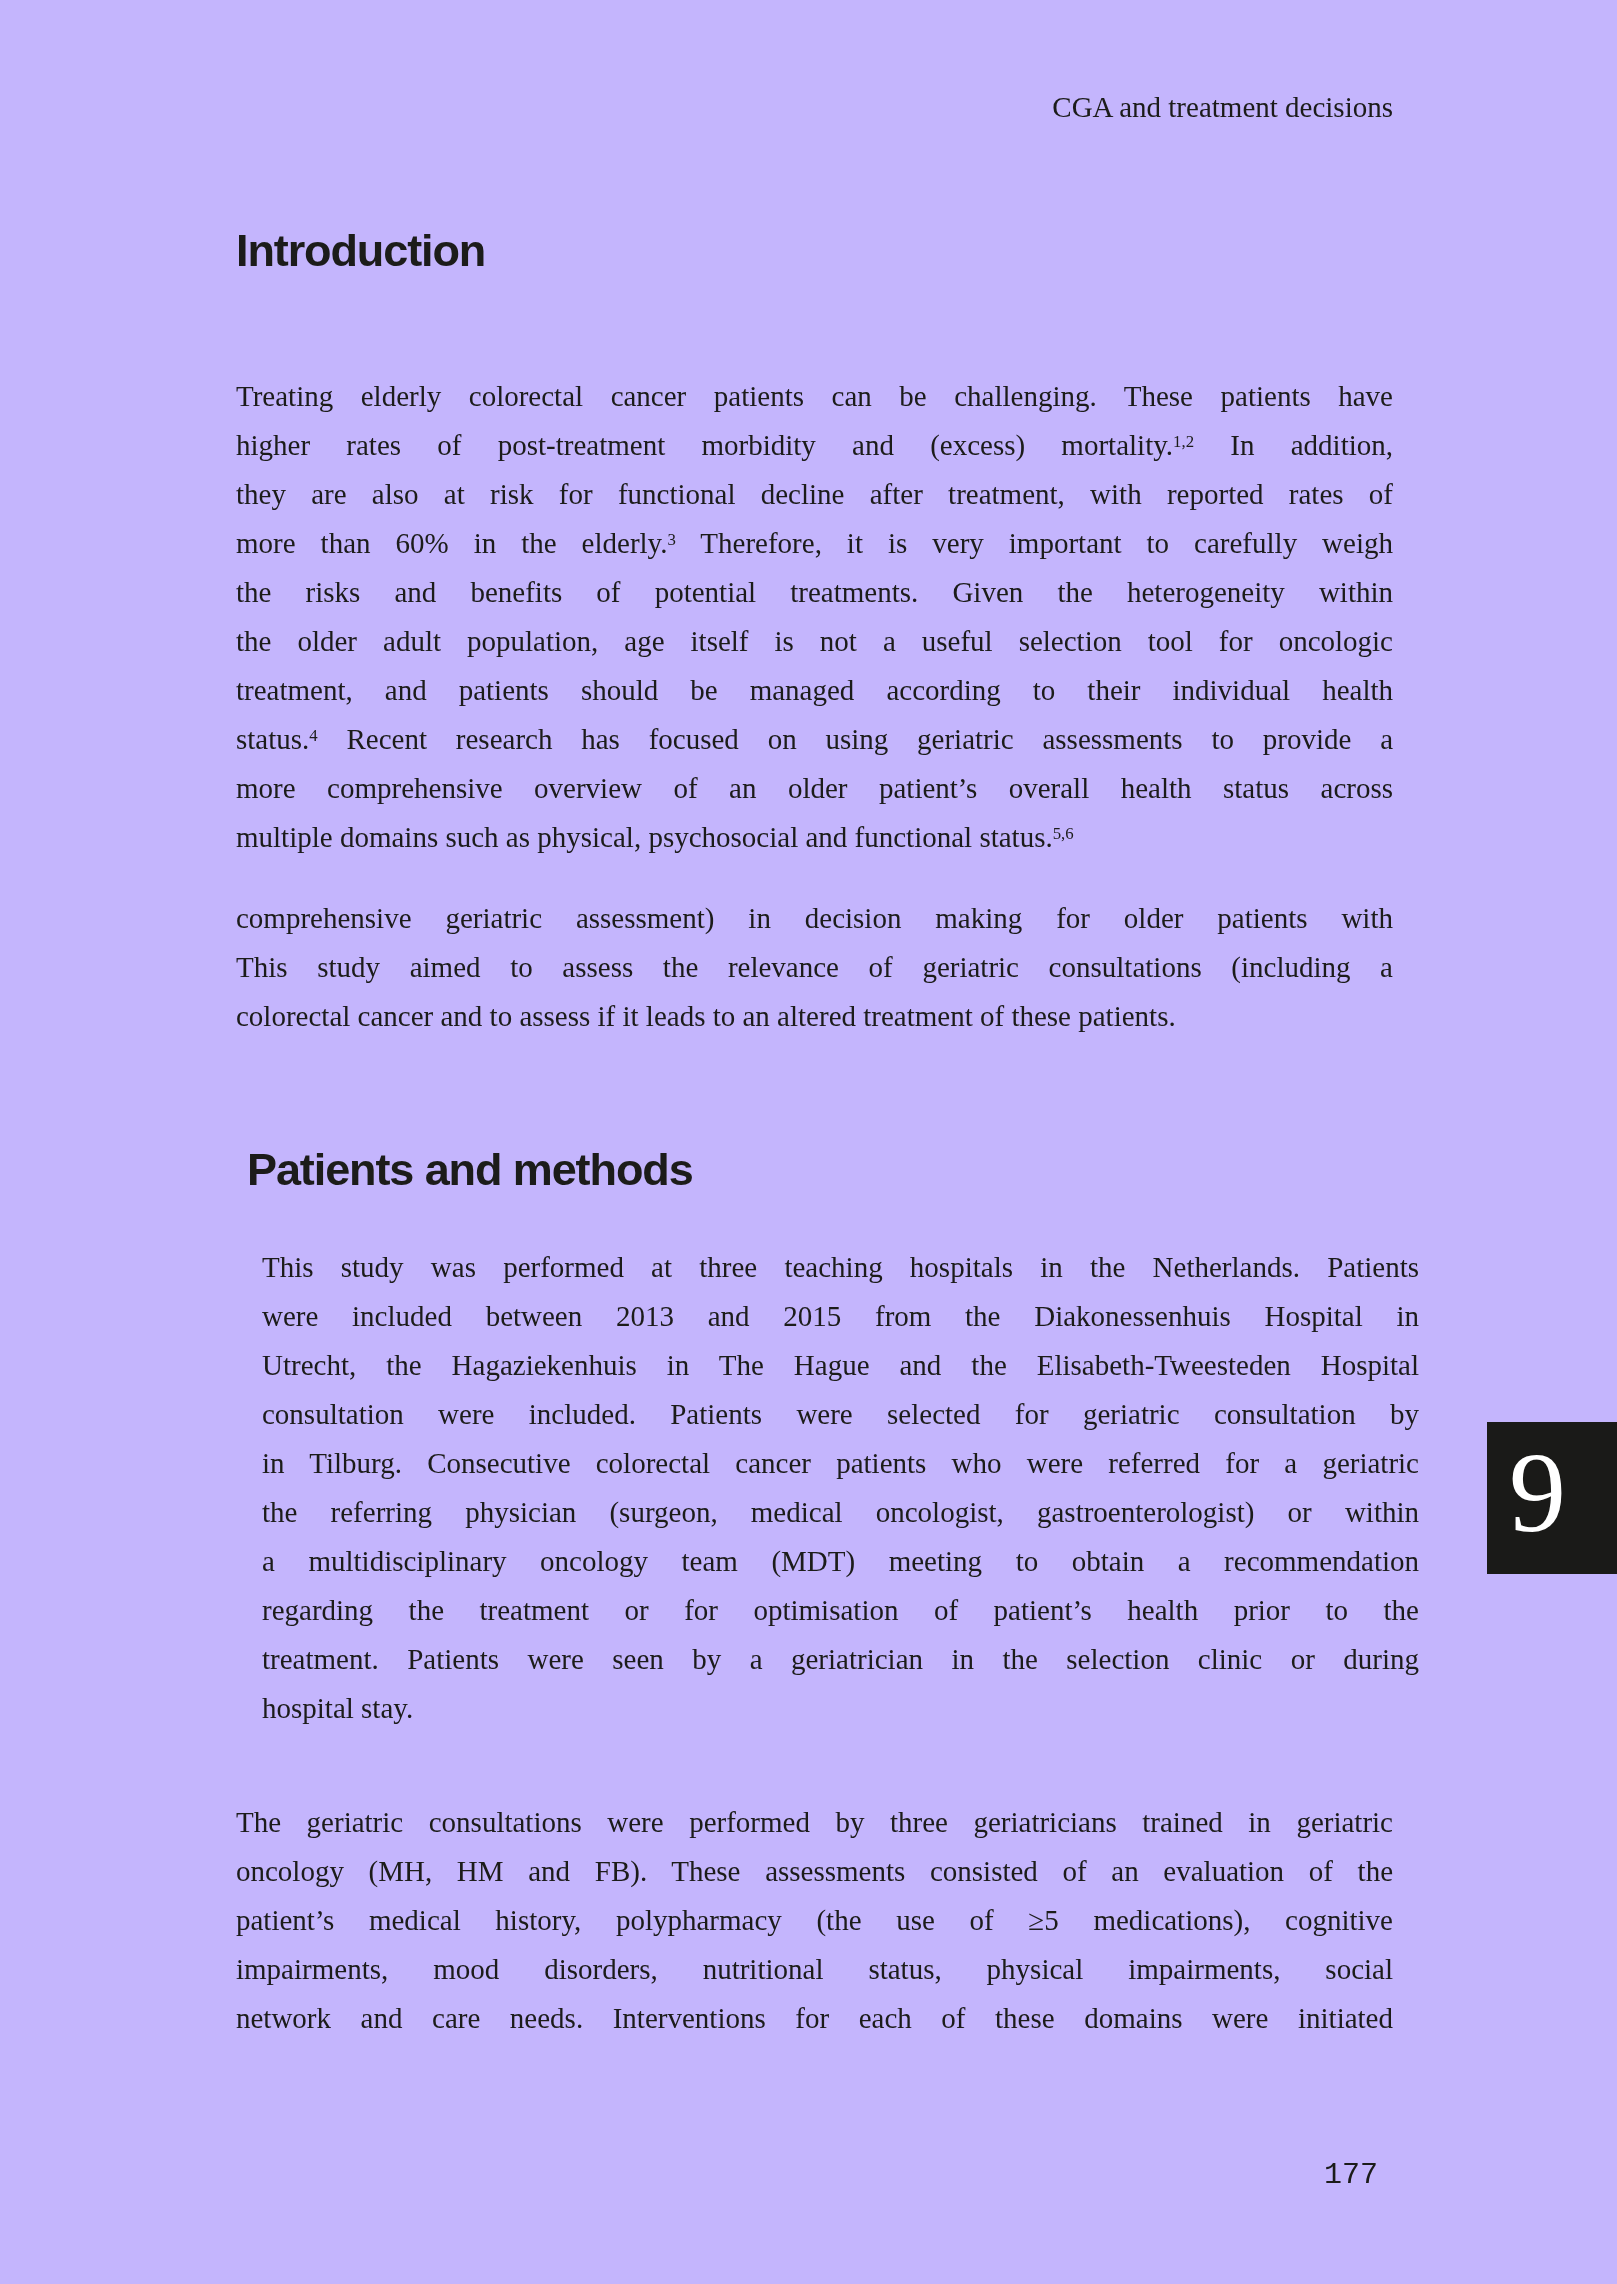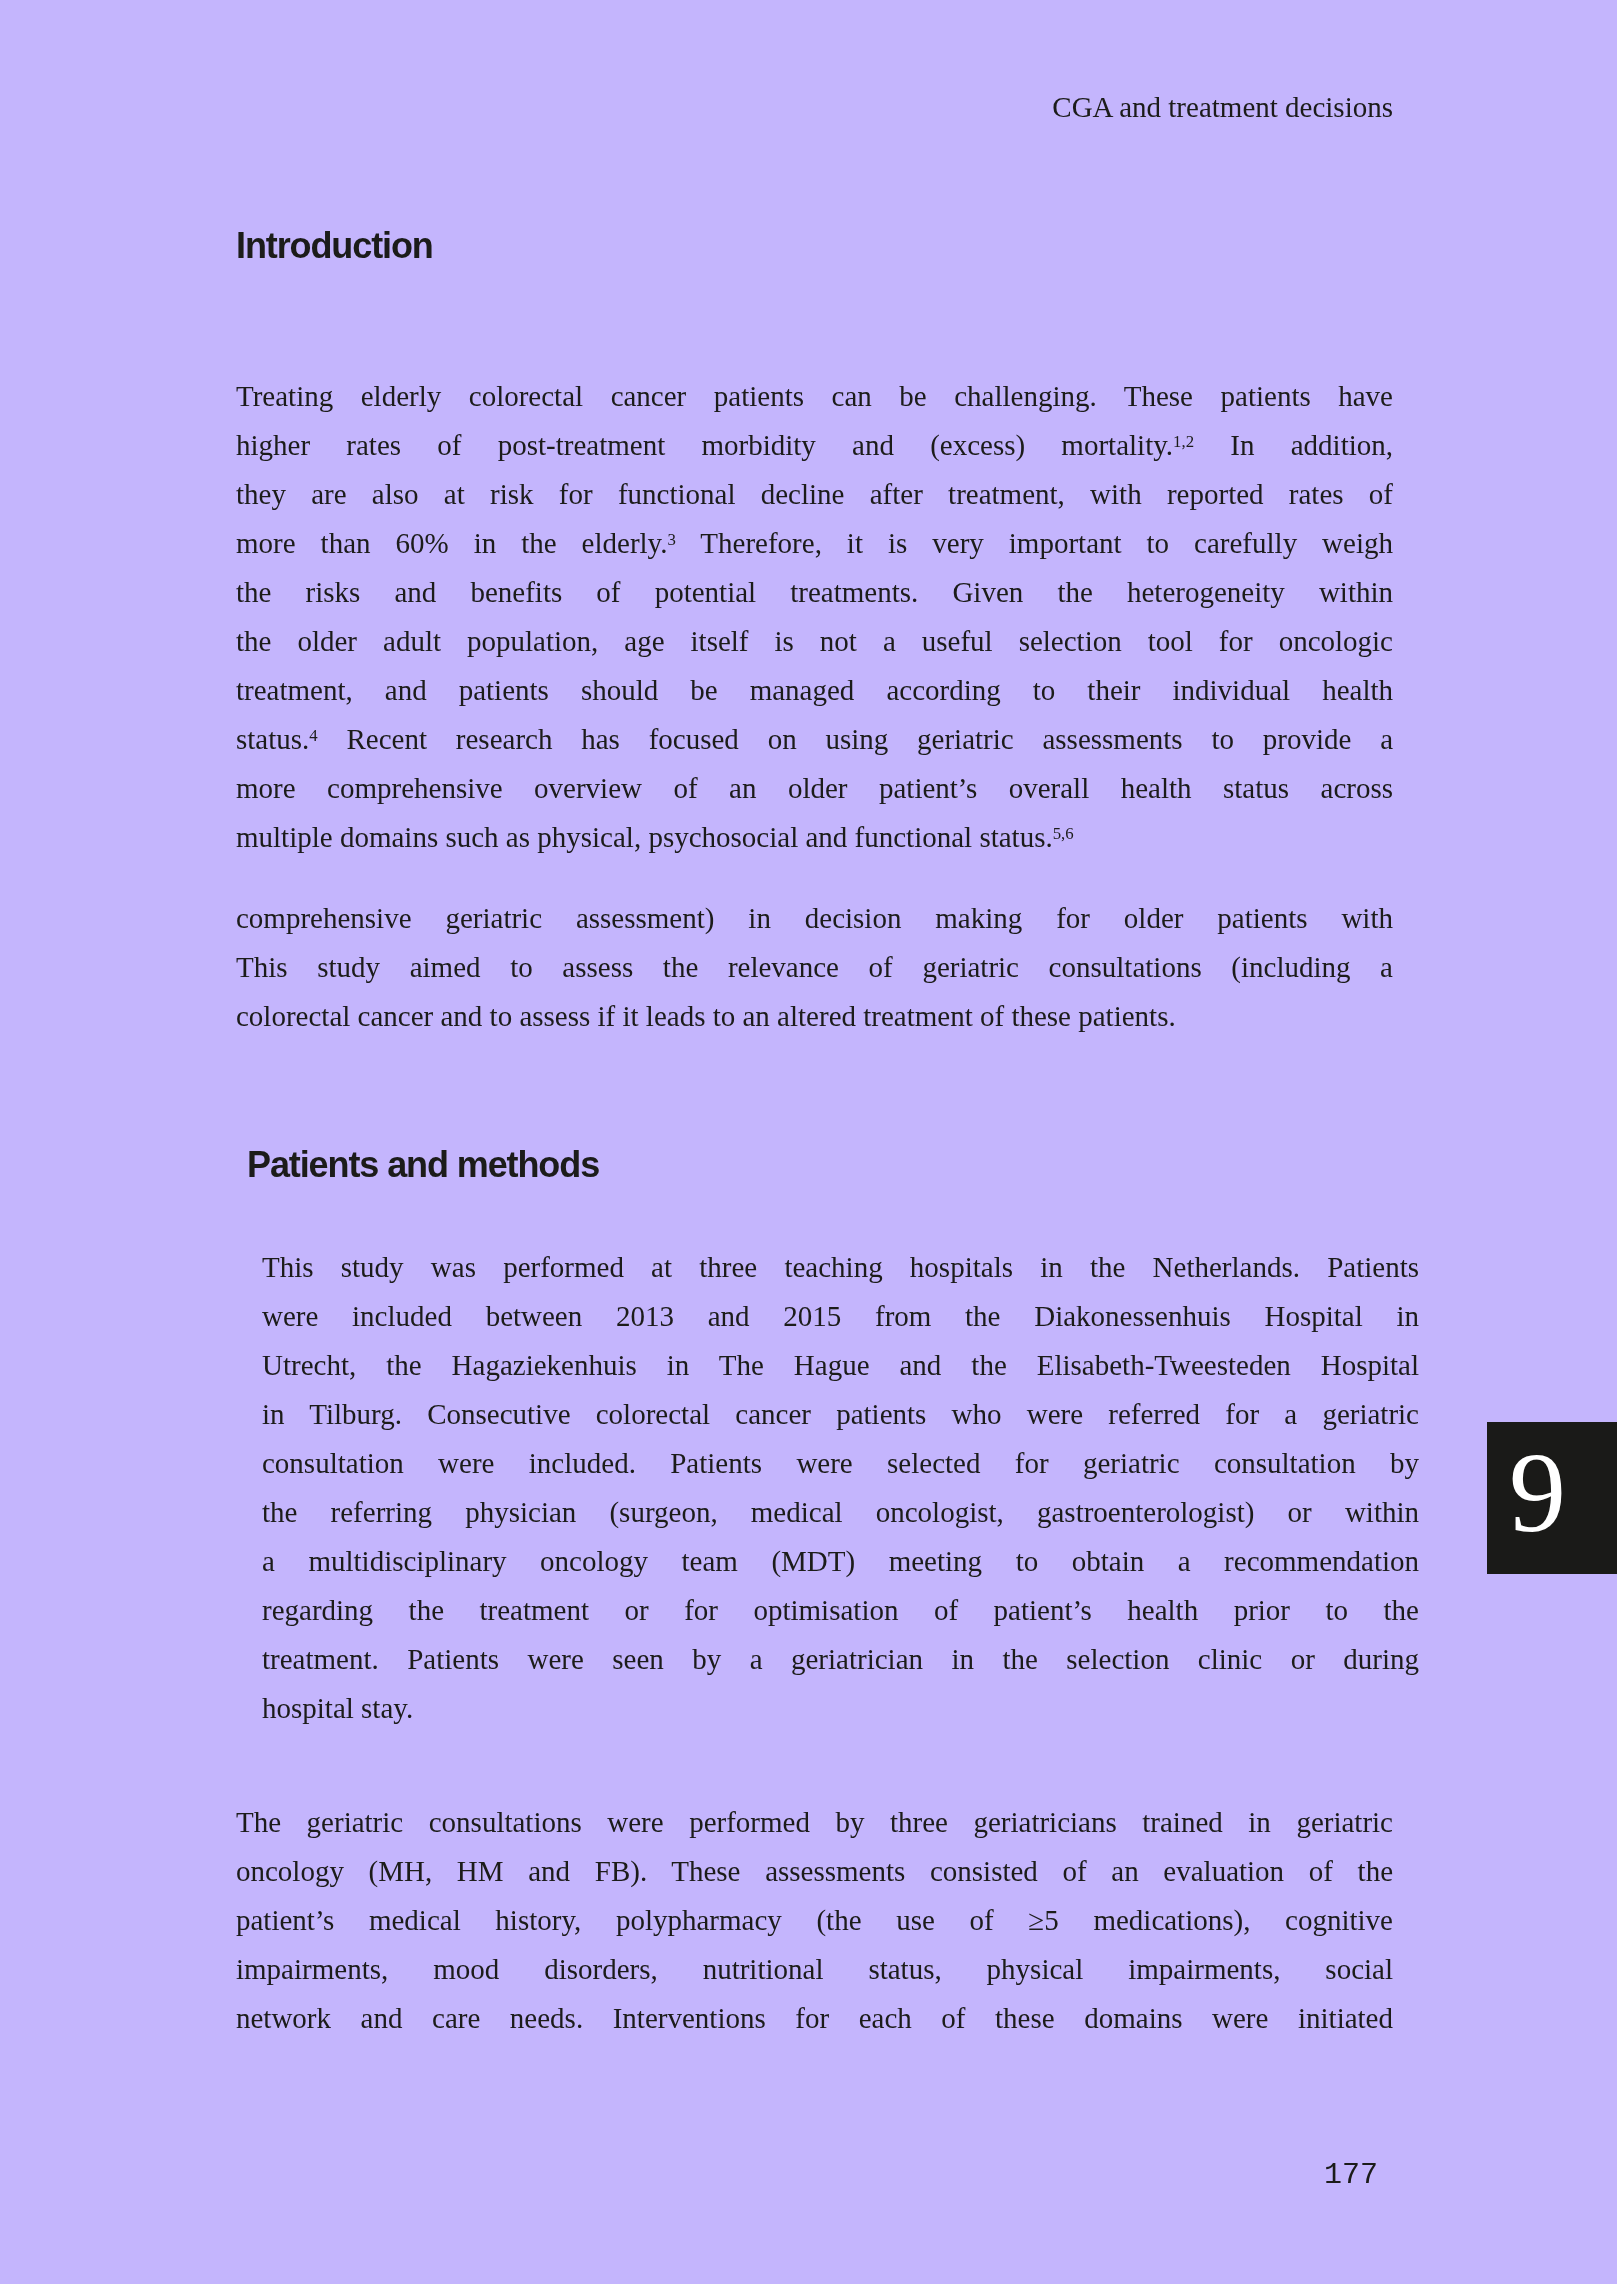--- a/index.html
+++ b/index.html
@@ -23,21 +23,21 @@
     width: 1157px;
     text-align: right;
     font-size: 29px;
     line-height: 1.2;
   }
   .section-heading {
     position: absolute;
     left: 236px;
     font-family: "Liberation Sans", sans-serif;
     font-weight: bold;
-    font-size: 36px;
+    font-size: 45px;
     letter-spacing: -1.1px;
     line-height: 1.1;
     color: #1c1c1a;
   }
   #heading-0 { top: 226px; }
   #heading-1 { top: 1134px; }
   .para {
     position: absolute;
     left: 236px;
     width: 1157px;
@@ -120,22 +120,22 @@
       <div class="line">This study aimed to assess the relevance of geriatric consultations (including a</div>
       <div class="line lastline">colorectal cancer and to assess if it leads to an altered treatment of these patients.</div>
     </div>
 
   <h2 class="section-heading" id="heading-1" style="margin:11px">Patients and methods</h2>
 
   <div class="para" id="para-1-0">
       <div class="line">This study was performed at three teaching hospitals in the Netherlands. Patients</div>
       <div class="line">were included between 2013 and 2015 from the Diakonessenhuis Hospital in</div>
       <div class="line">Utrecht, the Hagaziekenhuis in The Hague and the Elisabeth-Tweesteden Hospital</div>
+      <div class="line">consultation were included. Patients were selected for geriatric consultation by</div>
       <div class="line">in Tilburg. Consecutive colorectal cancer patients who were referred for a geriatric</div>
-      <div class="line">consultation were included. Patients were selected for geriatric consultation by</div>
       <div class="line">the referring physician (surgeon, medical oncologist, gastroenterologist) or within</div>
       <div class="line">a multidisciplinary oncology team (MDT) meeting to obtain a recommendation</div>
       <div class="line">regarding the treatment or for optimisation of patient’s health prior to the</div>
       <div class="line">treatment. Patients were seen by a geriatrician in the selection clinic or during</div>
       <div class="line lastline">hospital stay.</div>
     </div>
 
   <div class="para" id="para-1-1">
       <div class="line">The geriatric consultations were performed by three geriatricians trained in geriatric</div>
       <div class="line">oncology (MH, HM and FB). These assessments consisted of an evaluation of the</div>

